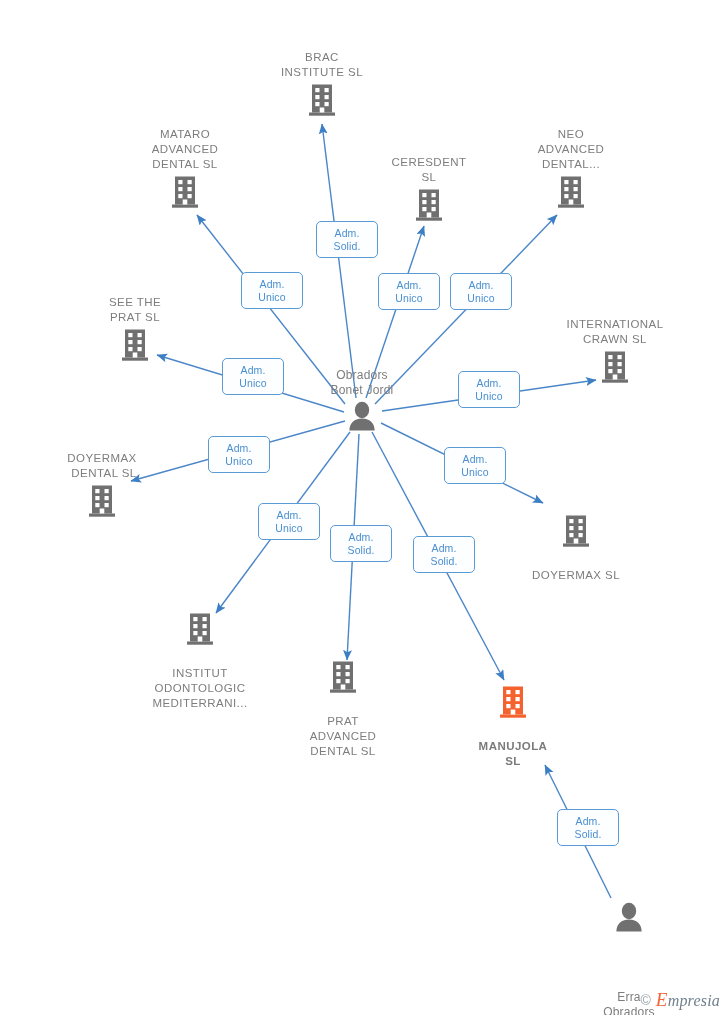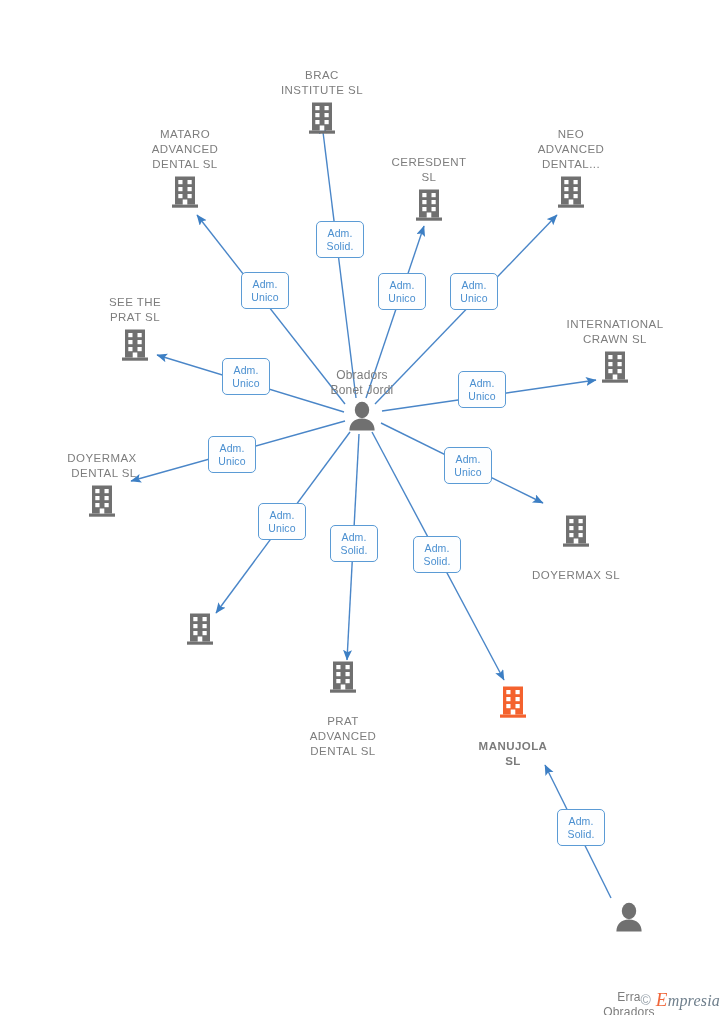--- a/index.html
+++ b/index.html
@@ -47,21 +47,21 @@
   .node.company .node-label{letter-spacing:.45px;}
   .node.person .node-label{letter-spacing:.2px;font-size:12px;}
   .node.highlight .node-label{color:#7b7b7b;font-weight:700;}
   .node.label-above{flex-direction:column-reverse;}
   .node.label-above .node-label{margin-bottom:3px;}
   .node.label-below .node-label{margin-top:20px;}
 
   
   .rel{
     position:absolute;
-    width:48px;
+    width:62px;
     height:37px;
     margin-left:-23px;
     margin-top:-18px;
     box-sizing:border-box;
     background:#fdfeff;
     border:1.3px solid #5b9bd5;
     border-radius:5px;
     color:#4a8fd0;
     font-size:10.5px;
     line-height:13px;
@@ -120,21 +120,21 @@
         <line x1="345" y1="421" x2="131" y2="481" stroke="#4a86c8" stroke-width="1.4" marker-end="url(#arrowhead)"></line>
         <line x1="381" y1="423" x2="543" y2="503" stroke="#4a86c8" stroke-width="1.4" marker-end="url(#arrowhead)"></line>
         <line x1="350" y1="432" x2="216" y2="613" stroke="#4a86c8" stroke-width="1.4" marker-end="url(#arrowhead)"></line>
         <line x1="359" y1="434" x2="347" y2="660" stroke="#4a86c8" stroke-width="1.4" marker-end="url(#arrowhead)"></line>
         <line x1="372" y1="432" x2="504" y2="680" stroke="#4a86c8" stroke-width="1.4" marker-end="url(#arrowhead)"></line>
         <line x1="611" y1="898" x2="545" y2="765" stroke="#4a86c8" stroke-width="1.4" marker-end="url(#arrowhead)"></line>
       </g>
   </svg>
 
   <div id="nodes-layer">
-      <div class="node company label-above" style="left: 322px; top: 50px; margin-top: 18px;">
+      <div class="node company label-above" style="left: 322px; top: 50px;">
         <span class="glyph"><svg width="30" height="34" viewBox="0 0 30 34" xmlns="http://www.w3.org/2000/svg">
             <rect x="5" y="1.5" width="20" height="28" fill="#707070"></rect>
             <rect x="2" y="29.5" width="26" height="3.2" fill="#707070"></rect>
             <rect x="8.3" y="5" width="4.2" height="4.2" fill="#ffffff"></rect>
             <rect x="17.5" y="5" width="4.2" height="4.2" fill="#ffffff"></rect>
             <rect x="8.3" y="12" width="4.2" height="4.2" fill="#ffffff"></rect>
             <rect x="17.5" y="12" width="4.2" height="4.2" fill="#ffffff"></rect>
             <rect x="8.3" y="19" width="4.2" height="4.2" fill="#ffffff"></rect>
             <rect x="17.5" y="19" width="4.2" height="4.2" fill="#ffffff"></rect>
             <rect x="12.7" y="24.5" width="4.6" height="5" fill="#ffffff"></rect>
@@ -261,20 +261,23 @@
             <rect x="5" y="1.5" width="20" height="28" fill="#707070"></rect>
             <rect x="2" y="29.5" width="26" height="3.2" fill="#707070"></rect>
             <rect x="8.3" y="5" width="4.2" height="4.2" fill="#ffffff"></rect>
             <rect x="17.5" y="5" width="4.2" height="4.2" fill="#ffffff"></rect>
             <rect x="8.3" y="12" width="4.2" height="4.2" fill="#ffffff"></rect>
             <rect x="17.5" y="12" width="4.2" height="4.2" fill="#ffffff"></rect>
             <rect x="8.3" y="19" width="4.2" height="4.2" fill="#ffffff"></rect>
             <rect x="17.5" y="19" width="4.2" height="4.2" fill="#ffffff"></rect>
             <rect x="12.7" y="24.5" width="4.6" height="5" fill="#ffffff"></rect>
           </svg></span>
+        <span class="node-label">INSTITUT
+ODONTOLOGIC
+MEDITERRANI...</span>
       </div>
       <div class="node company label-below" style="left: 343px; top: 660px;">
         <span class="glyph"><svg width="30" height="34" viewBox="0 0 30 34" xmlns="http://www.w3.org/2000/svg">
             <rect x="5" y="1.5" width="20" height="28" fill="#707070"></rect>
             <rect x="2" y="29.5" width="26" height="3.2" fill="#707070"></rect>
             <rect x="8.3" y="5" width="4.2" height="4.2" fill="#ffffff"></rect>
             <rect x="17.5" y="5" width="4.2" height="4.2" fill="#ffffff"></rect>
             <rect x="8.3" y="12" width="4.2" height="4.2" fill="#ffffff"></rect>
             <rect x="17.5" y="12" width="4.2" height="4.2" fill="#ffffff"></rect>
             <rect x="8.3" y="19" width="4.2" height="4.2" fill="#ffffff"></rect>

